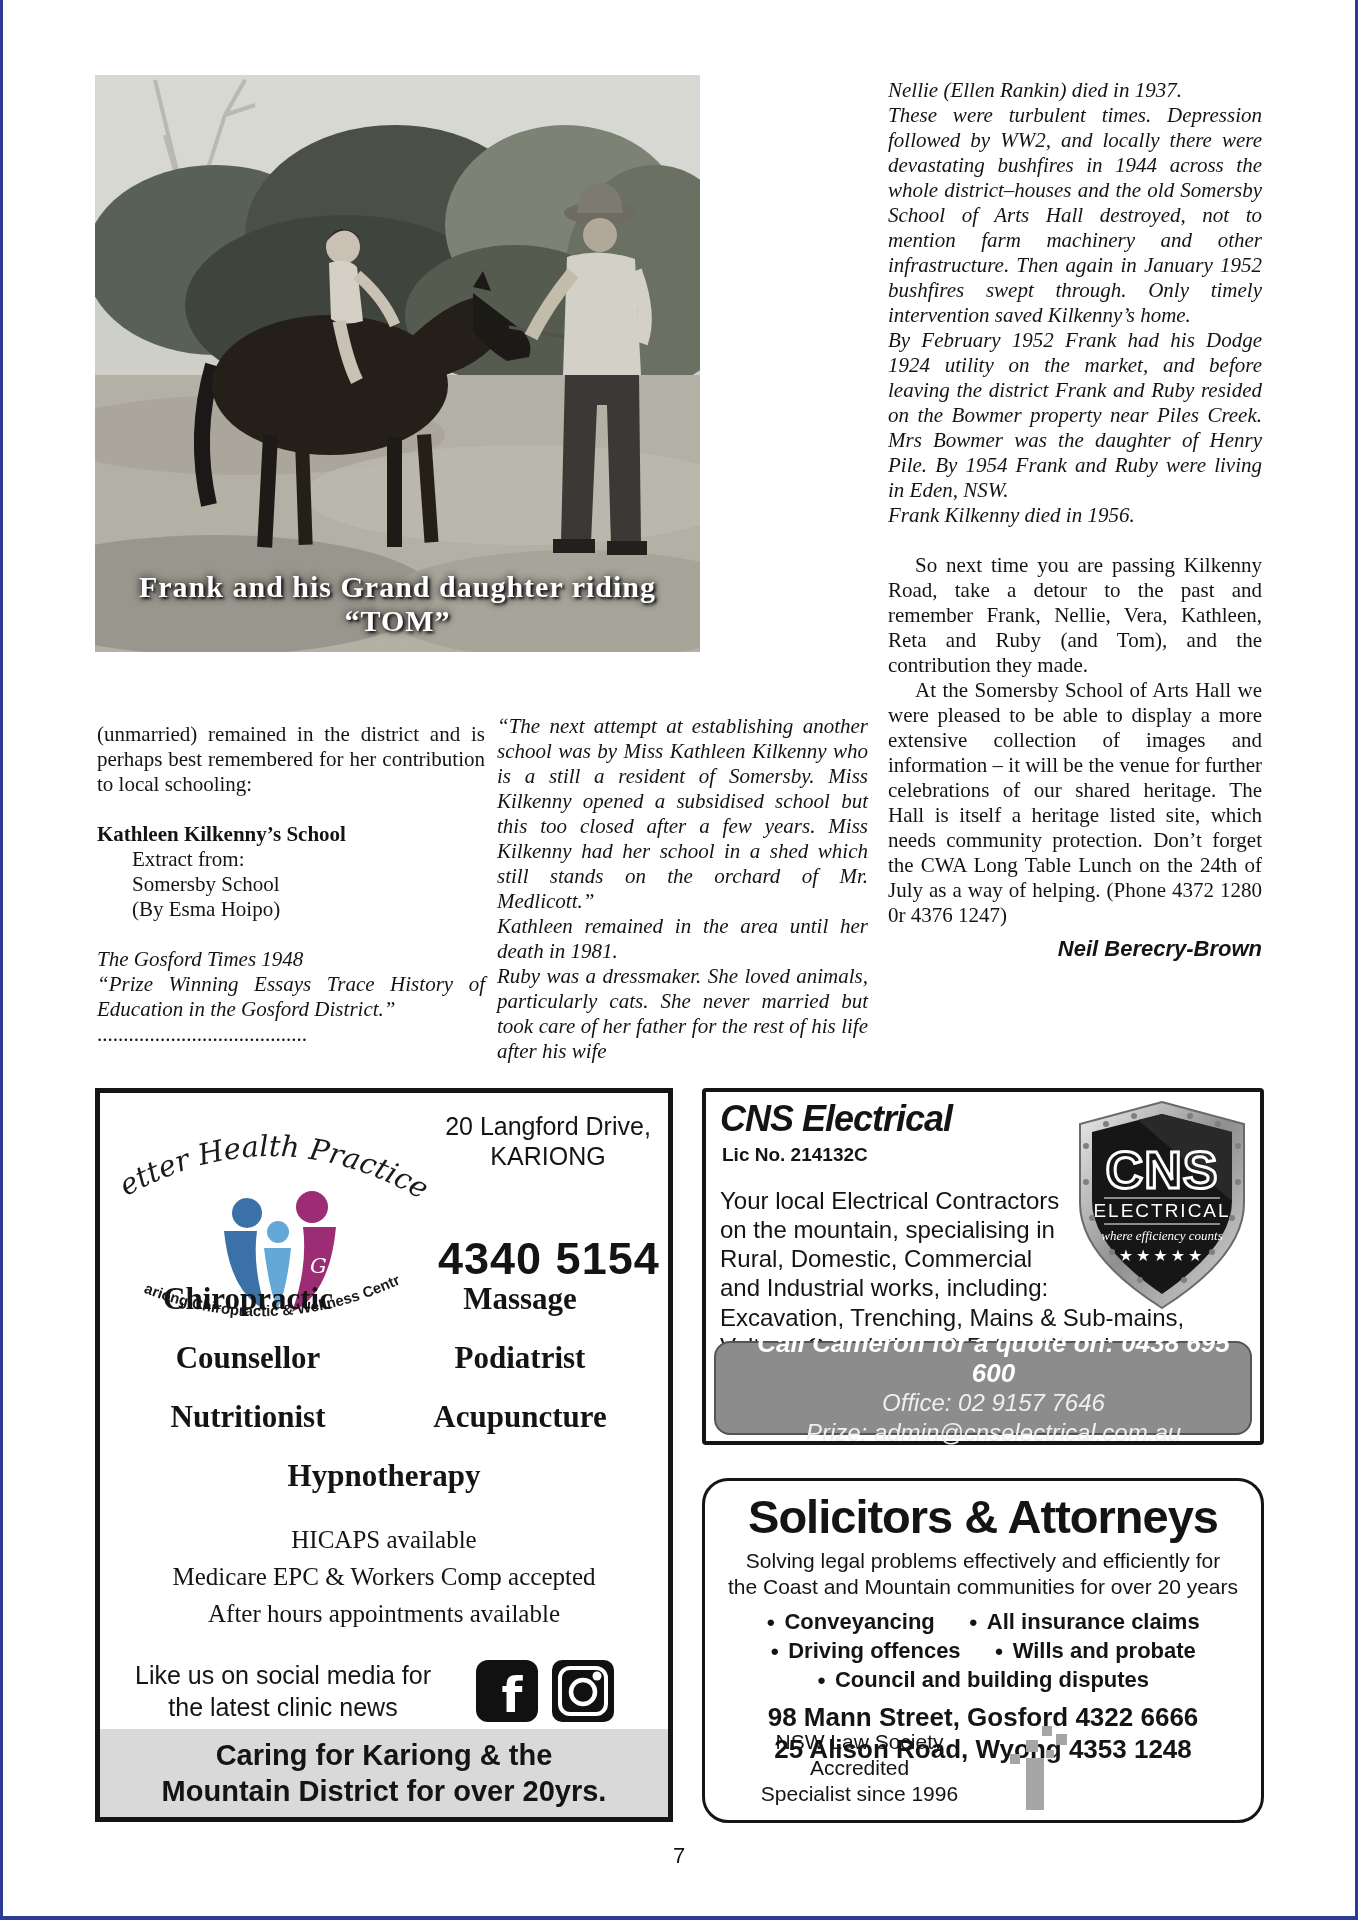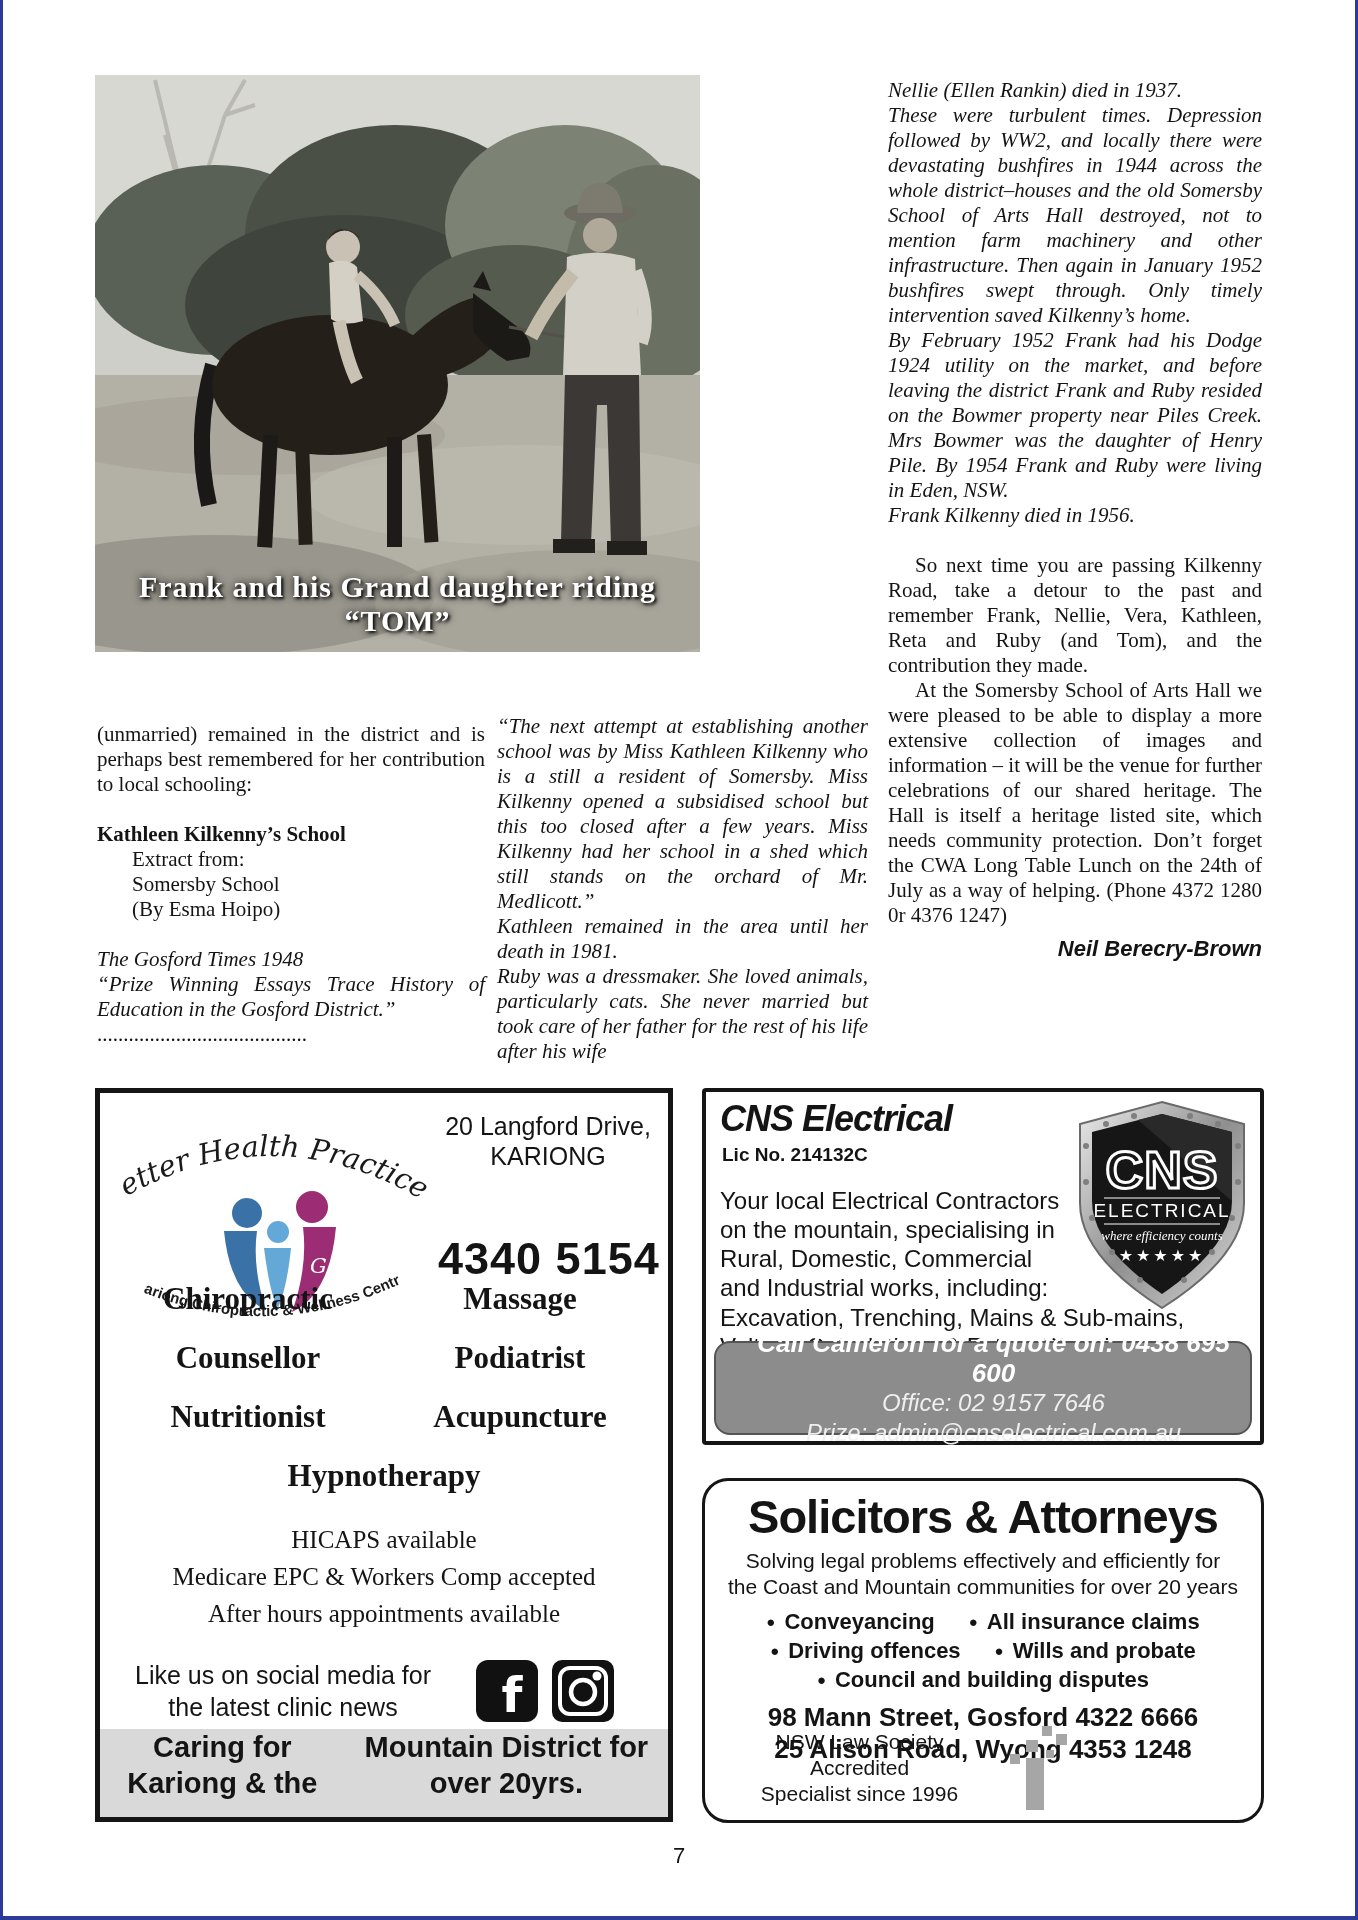--- a/index.html
+++ b/index.html
@@ -48,21 +48,21 @@
                font-weight:700;font-size:31px;}
   .bh-srow{display:flex;justify-content:center;gap:62px;margin-bottom:23px;font-family:Liberation Serif, serif;}
   .bh-srow span{display:block;min-width:210px;text-align:center;}
   .bh-hyp{text-align:center;}
   .bh-notes{position:absolute;left:0;right:0;top:428px;text-align:center;font-size:25px;line-height:37px;}
   .bh-social{position:absolute;left:18px;right:30px;top:566px;display:flex;align-items:center;}
   .bh-social-text{width:330px;text-align:center;font-family:"Liberation Sans",sans-serif;
                   font-size:25px;line-height:32px;}
   .bh-icons{display:flex;gap:14px;margin-left:28px;}
   .bh-banner{position:absolute;left:0;right:0;bottom:0;height:88px;background:#d9d9d9;
-             display:flex;flex-direction:row;justify-content:center;text-align:center;
+             display:flex;flex-direction:column;justify-content:center;text-align:center;
              font-family:"Liberation Sans",sans-serif;font-weight:700;font-size:29px;line-height:36px;}
 
   
   .ad-cns{position:absolute;left:702px;top:1088px;width:562px;height:357px;border:4px solid #151515;
           border-radius:4px;box-sizing:border-box;font-family:"Liberation Sans",sans-serif;background:#fff;}
   .cns-title{position:absolute;left:14px;top:6px;font-size:36px;font-weight:800;font-style:italic;letter-spacing:-1px;}
   .cns-lic{position:absolute;left:16px;top:52px;font-size:19px;font-weight:700;}
   .cns-shield{position:absolute;right:8px;top:6px;width:180px;height:215px;}
   .cns-body1{position:absolute;left:14px;top:94px;width:352px;font-size:24px;line-height:29px;}
   .cns-body2{position:absolute;left:14px;top:211px;width:540px;font-size:24px;line-height:29px;}

